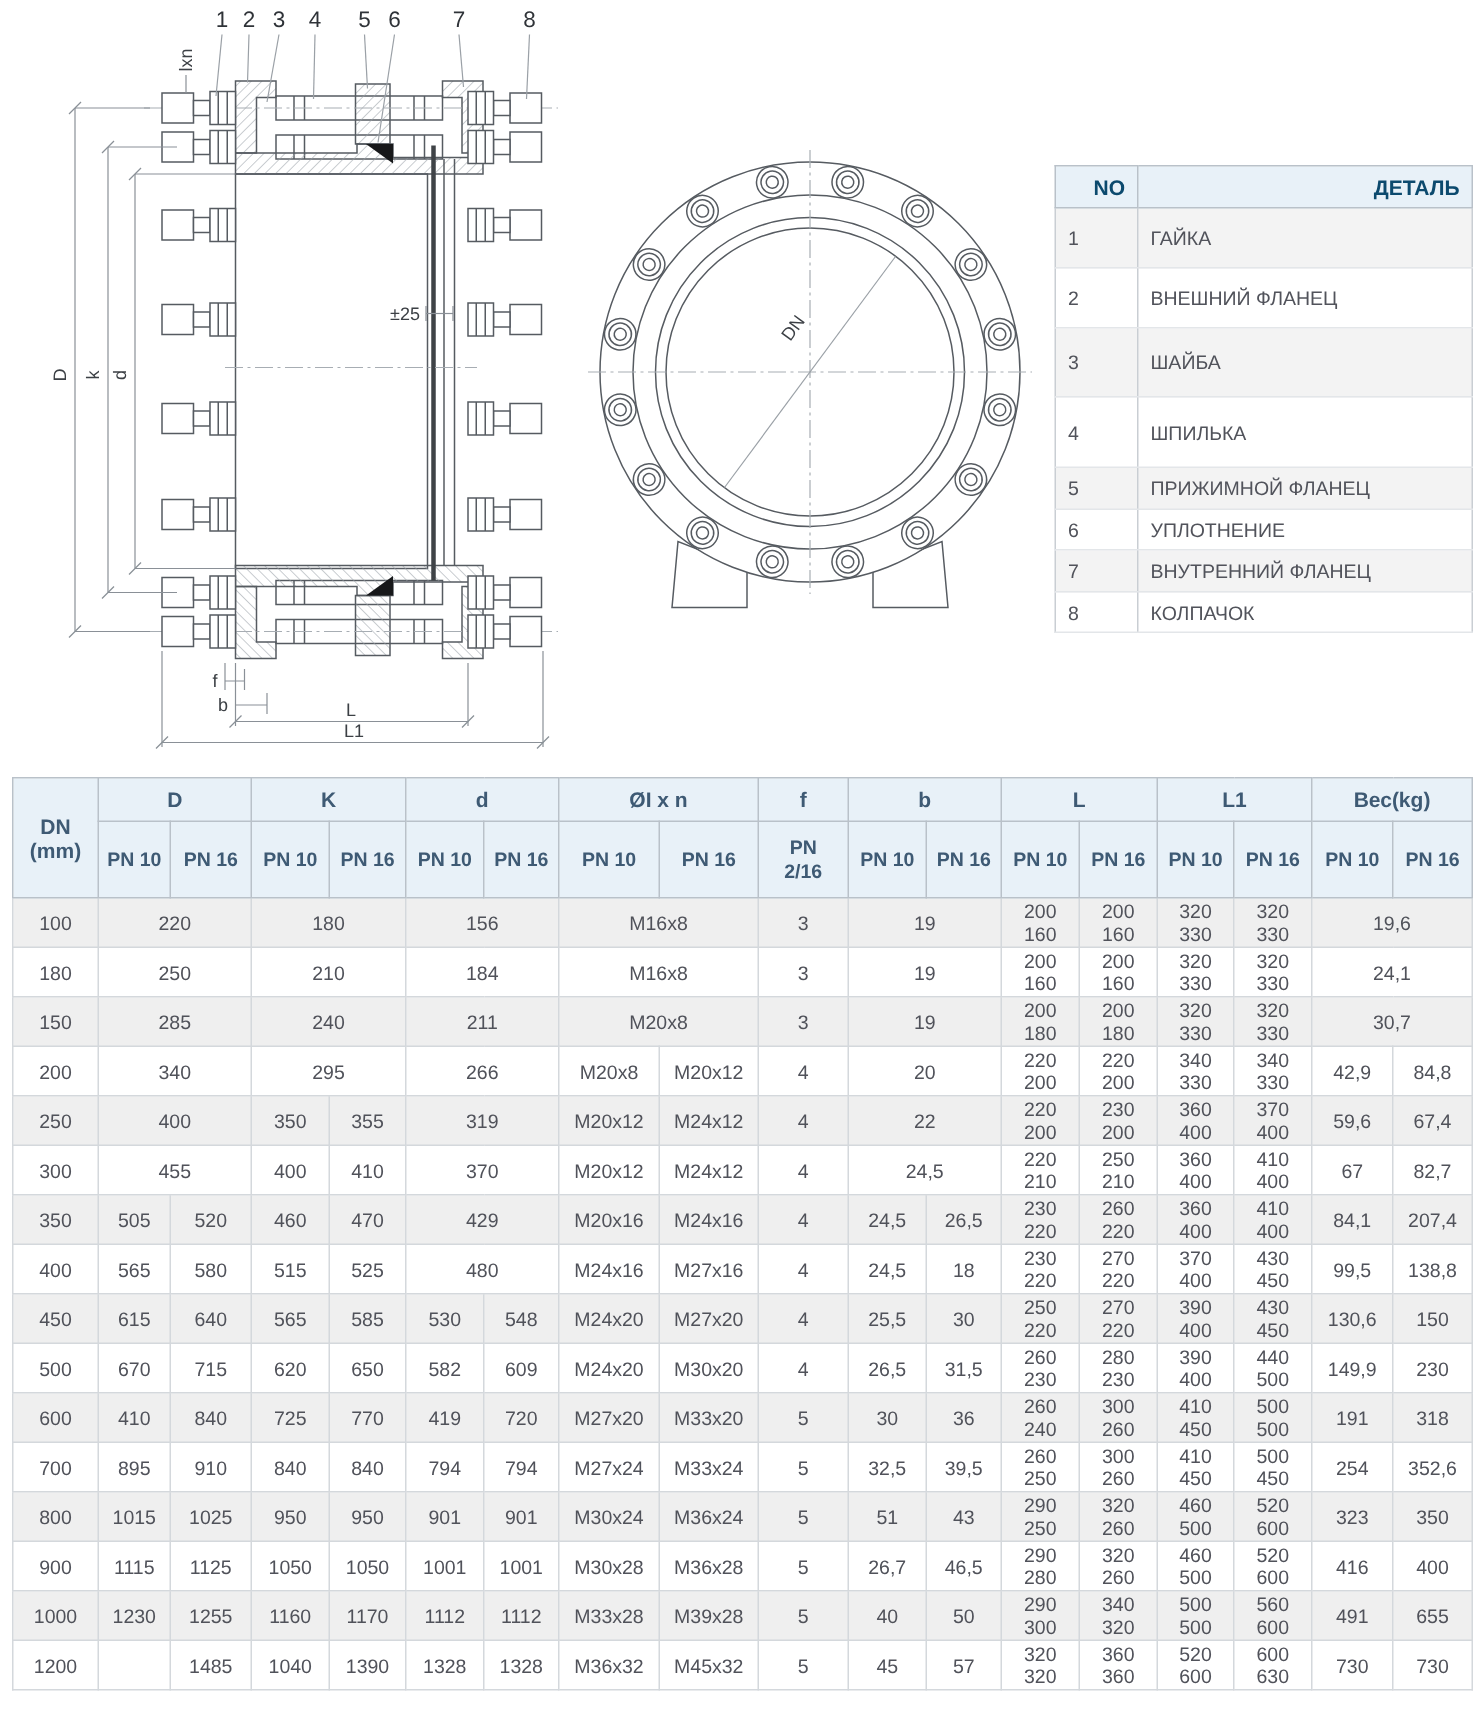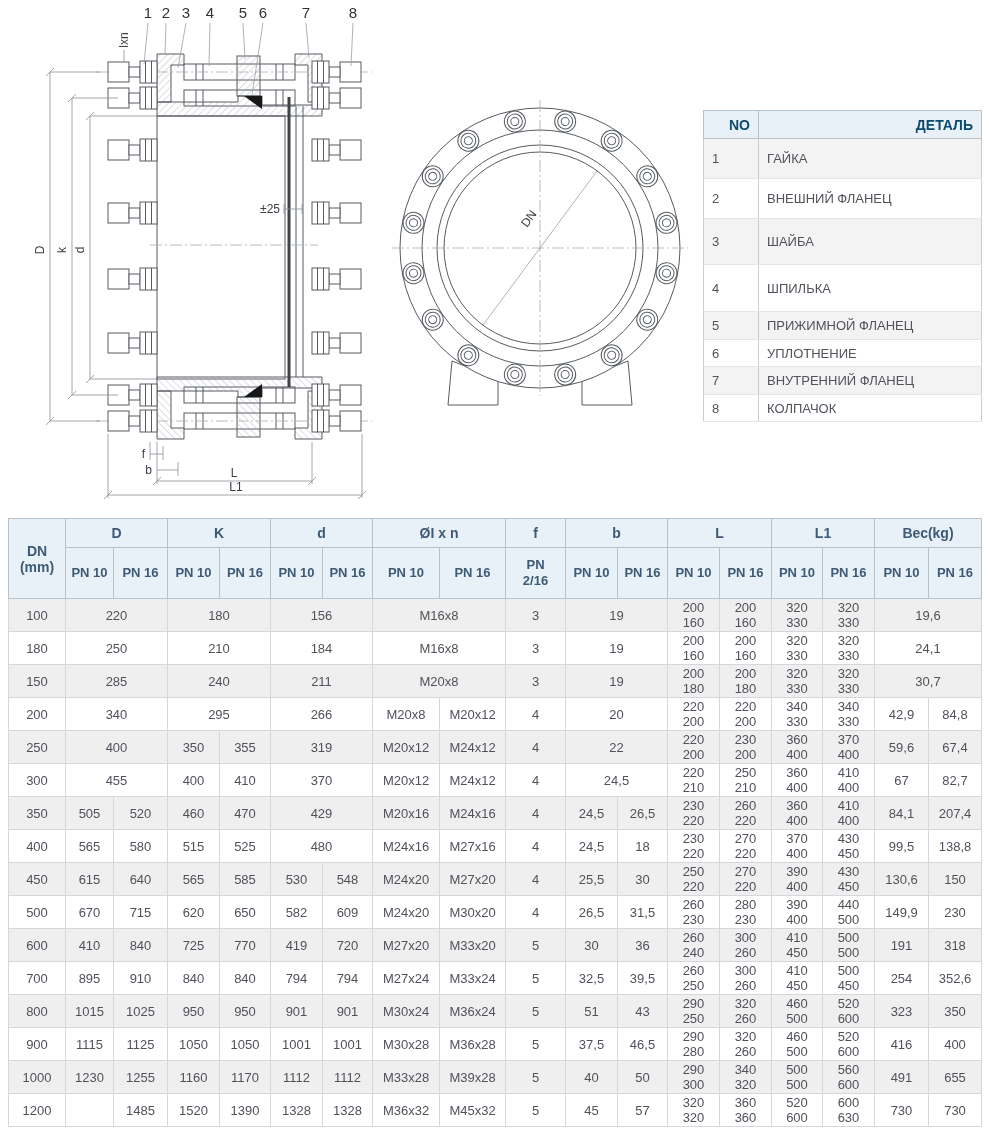--- a/index.html
+++ b/index.html
@@ -619,21 +619,21 @@
             <td>900</td>
             <td>1115</td>
             <td>1125</td>
             <td>1050</td>
             <td>1050</td>
             <td>1001</td>
             <td>1001</td>
             <td>M30x28</td>
             <td>M36x28</td>
             <td>5</td>
-            <td>37,5</td>
+            <td>26,7</td>
             <td>46,5</td>
             <td>290
 280</td>
             <td>320
 260</td>
             <td>460
 500</td>
             <td>520
 600</td>
             <td>416</td>
@@ -660,21 +660,21 @@
 500</td>
             <td>560
 600</td>
             <td>491</td>
             <td>655</td>
           </tr>
           <tr>
             <td>1200</td>
             <td></td>
             <td>1485</td>
-            <td>1520</td>
+            <td>1040</td>
             <td>1390</td>
             <td>1328</td>
             <td>1328</td>
             <td>M36x32</td>
             <td>M45x32</td>
             <td>5</td>
             <td>45</td>
             <td>57</td>
             <td>320
 320</td>

